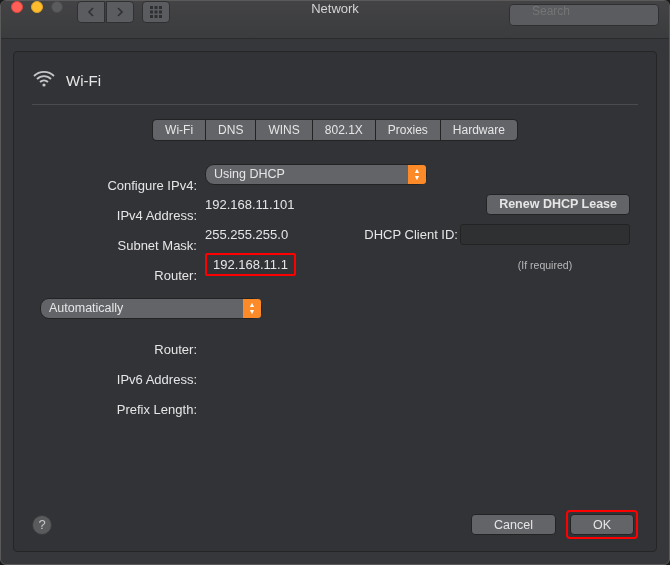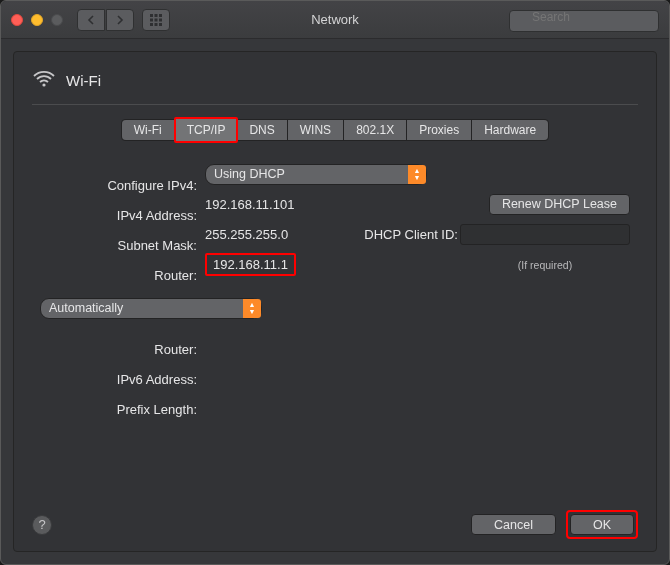--- a/index.html
+++ b/index.html
@@ -1,19 +1,19 @@
 <!DOCTYPE html>
 <html><head>
 <meta charset="utf-8">
 <style>
   * { box-sizing: border-box; margin: 0; padding: 0; font-family: -apple-system, "Helvetica Neue", Arial, sans-serif; }
   body { background: #1a1a1a; width: 670px; height: 565px; overflow: hidden; }
   .window { width: 670px; height: 565px; background: #36373a; border: 1px solid #5a5a5a; border-radius: 6px; display: flex; flex-direction: column; }
   
-  .titlebar { height: 38px; background: linear-gradient(#434346, #3b3c3e); border-bottom: 1px solid #2b2b2d; display: flex; align-items: center; position: relative; border-radius: 6px 6px 0 0; }
+  .titlebar { height: 38px; background: linear-gradient(#434346, #3b3c3e); border-bottom: 1px solid #2b2b2d; display: flex; align-items: flex-start; position: relative; border-radius: 6px 6px 0 0; }
   .traffic { display: flex; gap: 8px; margin-left: 10px; }
   .dot { width: 12px; height: 12px; border-radius: 50%; }
   .dot.red { background: #ff5f57; border: 0.5px solid #e1483f; }
   .dot.yellow { background: #ffbd2e; border: 0.5px solid #e0a528; }
   .dot.green { background: #5b5c5e; border: 0.5px solid #4a4b4d; }
   .nav-group { display: flex; margin-left: 14px; gap: 1px; }
   .nav-btn { width: 28px; height: 22px; background: #5b5c5f; border: 1px solid #2f3031; display: flex; align-items: center; justify-content: center; color: #2f3031; font-size: 14px; }
   .nav-btn:first-child { border-radius: 4px 0 0 4px; }
   .nav-btn:last-child { border-radius: 0 4px 4px 0; }
   .grid-btn { width: 28px; height: 22px; background: #5b5c5f; border: 1px solid #2f3031; border-radius:4px; margin-left:8px; display:flex; align-items:center; justify-content:center; color:#2f3031;}
@@ -112,21 +112,20 @@
           <circle cx="12" cy="17" r="1.6" fill="#c7c7c9"></circle>
         </svg>
       </span>
       <div class="header-title">Wi-Fi</div>
     </div>
     <div class="divider"></div>
 
     <div class="tabs">
       <div class="tabstrip">
         <div class="tab">Wi-Fi</div>
-        <div class="tab active tab-highlight">TCP/IP</div>
         <div class="tab">DNS</div>
         <div class="tab">WINS</div>
         <div class="tab">802.1X</div>
         <div class="tab">Proxies</div>
         <div class="tab">Hardware</div>
       </div>
     </div>
 
     <div class="form-area">
 
@@ -137,21 +136,21 @@
           <span class="arrows">
             <span>▲</span>
               <span>▼</span>
           </span>
         </div>
       </div>
 
       <div class="row">
         <div class="label">IPv4 Address:</div>
         <div class="value">192.168.11.101</div>
-        <div style="margin-left:auto;">
+        <div style="margin-left:auto;font-weight:bold;">
           <div class="btn">Renew DHCP Lease</div>
         </div>
       </div>
 
       <div class="row">
         <div class="label">Subnet Mask:</div>
         <div class="value">255.255.255.0</div>
         <div style="margin-left:auto; display:flex; align-items:center; gap:2px;">
           <span class="value" style="font-size:13px;">DHCP Client ID:</span>
           <div class="input" style="width:170px;"></div>

